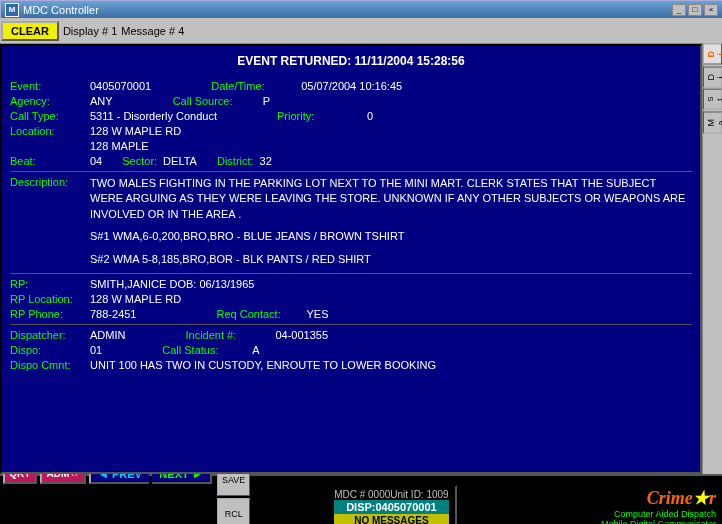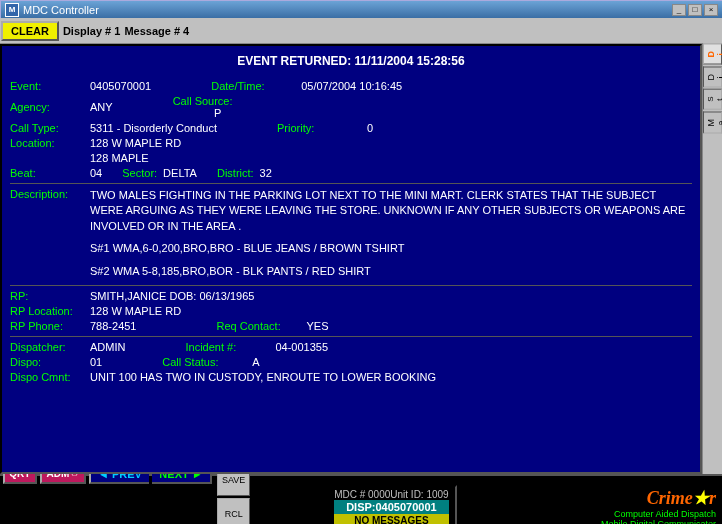--- a/index.html
+++ b/index.html
@@ -75,21 +75,21 @@
       font-weight: bold;
       font-size: 11px;
       padding: 2px 8px;
       border: 2px outset #aaa;
       cursor: pointer;
       height: 20px;
     }
     .menu-label {
       color: #000;
       font-size: 11px;
-      font-weight: bold;
+      font-weight: normal;
     }
 
     
     .main-container {
       display: flex;
       height: 430px;
     }
 
     
     .content-area {
@@ -389,21 +389,21 @@
         <span class="field-label yellow" style="color:#00ff00;min-width:90px;">Date/Time:</span>
         <span class="field-value">05/07/2004 10:16:45</span>
       </div>
     </div>
 
     <div class="inline-fields">
       <div class="inline-field">
         <span class="field-label">Agency:</span>
         <span class="field-value">ANY</span>
       </div>
-      <div class="inline-field" style="margin-left:40px;flex-direction:column;">
+      <div class="inline-field" style="margin-left:40px;">
         <span class="field-label" style="color:#00ff00;min-width:90px;">Call Source:</span>
         <span class="field-value">P</span>
       </div>
     </div>
 
     <div class="inline-fields">
       <div class="inline-field">
         <span class="field-label">Call Type:</span>
         <span class="field-value">5311 - Disorderly Conduct</span>
       </div>

